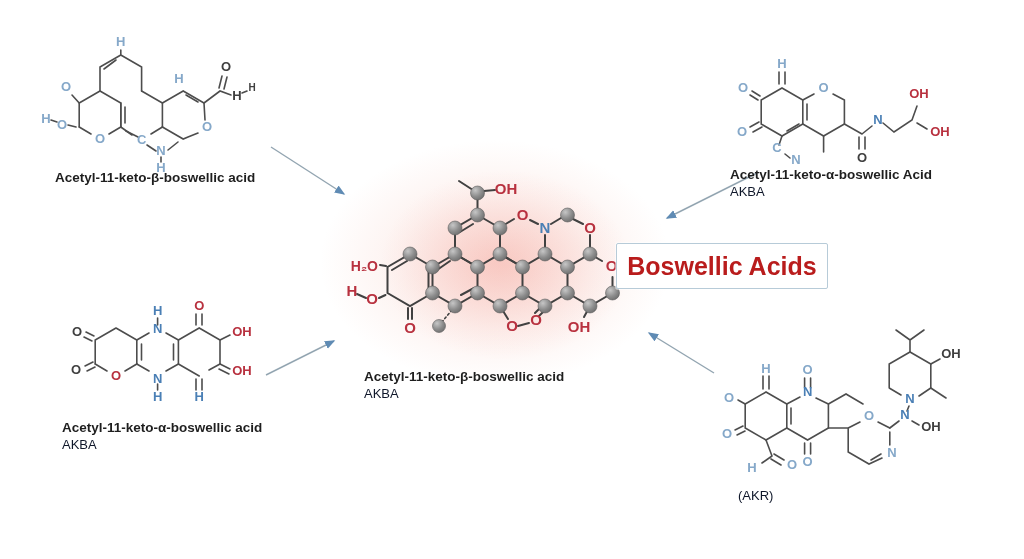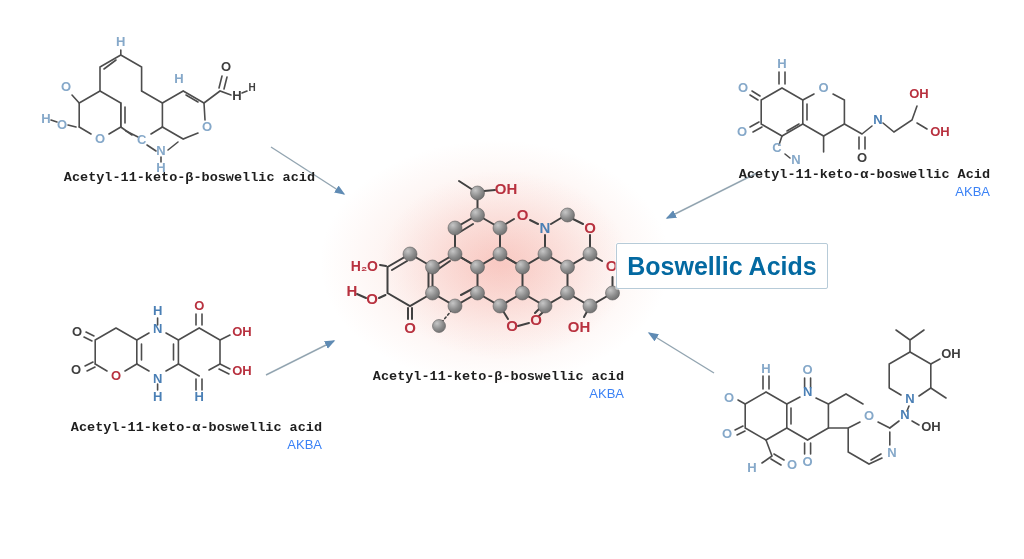--- a/index.html
+++ b/index.html
@@ -3,25 +3,25 @@
 <meta charset="utf-8">
 <style>
   html,body{margin:0;padding:0;background:#fff;}
   #canvas{position:relative;width:1024px;height:559px;background:#ffffff;overflow:hidden;
           font-family:"Liberation Sans",sans-serif;}
   .abs{position:absolute;}
   .glow{left:320px;top:140px;width:350px;height:245px;border-radius:50%;
         background:radial-gradient(closest-side,rgba(242,166,152,.40),rgba(246,196,184,.22) 55%,rgba(255,255,255,0) 100%);}
   .glow2{left:380px;top:170px;width:250px;height:190px;border-radius:50%;
         background:radial-gradient(closest-side,rgba(244,150,140,.28),rgba(255,255,255,0) 100%);}
-  .caption{text-align:right;color:#1e1e1e;font-size:13.5px;font-weight:700;line-height:1.35;font-family:Liberation Mono, monospace;}
-  .subcaption{text-align:right;color:#3b82f6;font-size:13px;font-weight:400;line-height:1.3;}
+  .caption{text-align:left;color:#1e1e1e;font-size:13.5px;font-weight:700;line-height:1.35;}
+  .subcaption{text-align:left;color:#0f172a;font-size:13px;font-weight:400;line-height:1.3;}
   .titlebox{left:616px;top:243px;width:210px;height:44px;background:#ffffff;
             border:1.5px solid #b7cbd8;border-radius:2px;display:flex;align-items:center;justify-content:center;
-            font-size:25px;font-weight:700;color:#0369a1;box-shadow:0 0 0 1px rgba(255,255,255,.5);}
+            font-size:25px;font-weight:700;color:#b91c1c;box-shadow:0 0 0 1px rgba(255,255,255,.5);}
   svg text{font-family:"Liberation Sans",sans-serif;}
   .bond{stroke:#4d4d4d;stroke-width:1.6;fill:none;stroke-linecap:round;}
   .bondc{stroke:#414141;stroke-width:2;fill:none;stroke-linecap:round;}
   .red{fill:#b8313f;font-weight:700;}
   .blue{fill:#4a7fb5;font-weight:700;}
   .lblue{fill:#85a8c9;font-weight:600;}
   .dark{fill:#3f3f3f;font-weight:600;}
 </style>
 </head>
 <body>
@@ -251,20 +251,21 @@
     <div class="caption">Acetyl-11-keto-α-boswellic Acid</div>
     <div class="subcaption">AKBA</div>
   </div>
 
   <div class="abs" style="left:62px;top:419px;width:260px">
     <div class="caption">Acetyl-11-keto-α-boswellic acid</div>
     <div class="subcaption">AKBA</div>
   </div>
 
   <div class="abs" style="left:738px;top:488px;width:260px">
+    <div class="subcaption">(AKR)</div>
   </div>
 
   <div class="abs" style="left:364px;top:368px;width:260px">
     <div class="caption" style="font-weight:700">Acetyl-11-keto-β-boswellic acid</div>
     <div class="subcaption">AKBA</div>
   </div>
 
   <div class="abs titlebox">
     <span>Boswellic Acids</span>
   </div>

